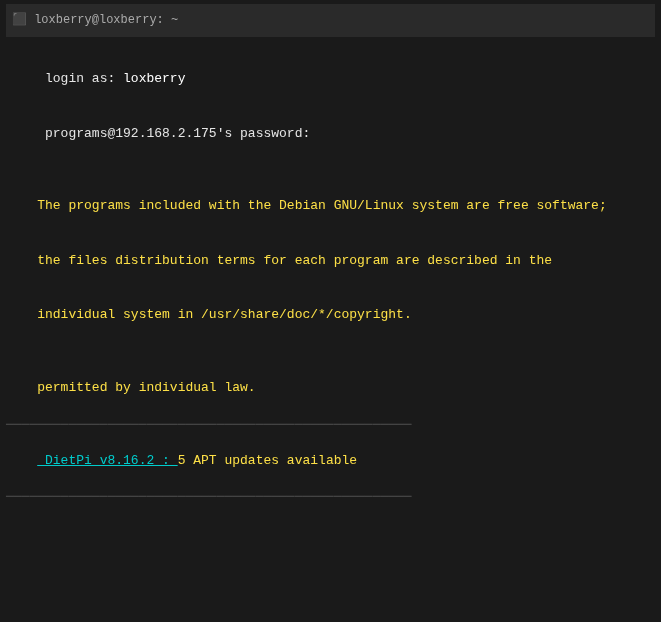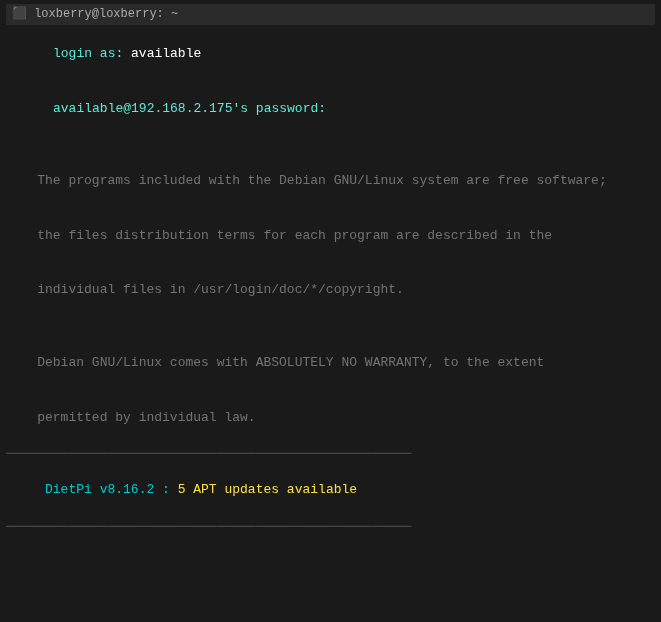--- a/index.html
+++ b/index.html
@@ -21,73 +21,70 @@
 
     .terminal {
       width: 100%;
     }
 
     .line {
       white-space: pre-wrap;
       word-break: break-all;
     }
 
-    .green { color: #5eead4; margin-left: 8px; }
-    .cyan { color: #00cccc; }
+    .green { color: #e5e5e5; }
+    .cyan { color: #00cccc; text-decoration: underline; }
     .white { color: #ffffff; }
-    .gray { color: #737373; }
+    .gray { color: #fde047; }
     .bright-green { color: #fde047; }
 
     .divider {
       color: #555555;
     }
 
     .title-bar {
       background-color: #2a2a2a;
       color: #aaaaaa;
-      padding: 2px 6px;
-      margin-bottom: 2px;
+      padding: 8px 6px;
+      margin-bottom: 15px;
       font-size: 12px;
     }
   </style>
 </head>
 <body>
 
 <div class="terminal">
   <div class="title-bar">
     <span>⬛</span>
     <span>loxberry@loxberry: ~</span>
   </div>
 
   <div class="line">
-    <span class="green"> login as: </span><span class="white">available</span>
+    <span class="green"> login as: </span><span class="white">loxberry</span>
   </div>
 
   <div class="line">
-    <span class="green"> available@192.168.2.175's password:</span>
+    <span class="green"> programs@192.168.2.175's password:</span>
   </div>
 
 
   <div class="line">&nbsp;</div>
 
   <div class="line">
     <span class="gray">The programs included with the Debian GNU/Linux system are free software;</span>
   </div>
   <div class="line">
     <span class="gray">the files distribution terms for each program are described in the</span>
   </div>
   <div class="line">
-    <span class="gray">individual files in /usr/login/doc/*/copyright.</span>
+    <span class="gray">individual system in /usr/share/doc/*/copyright.</span>
   </div>
 
   <div class="line">&nbsp;</div>
 
-  <div class="line">
-    <span class="gray">Debian GNU/Linux comes with ABSOLUTELY NO WARRANTY, to the extent</span>
-  </div>
   <div class="line">
     <span class="gray">permitted by individual law.</span>
   </div>
 
   <div class="line divider">────────────────────────────────────────────────────</div>
 
   <div class="line">
     <span class="cyan"> DietPi v8.16.2 : </span><span class="bright-green">5 APT updates available</span>
   </div>
 

